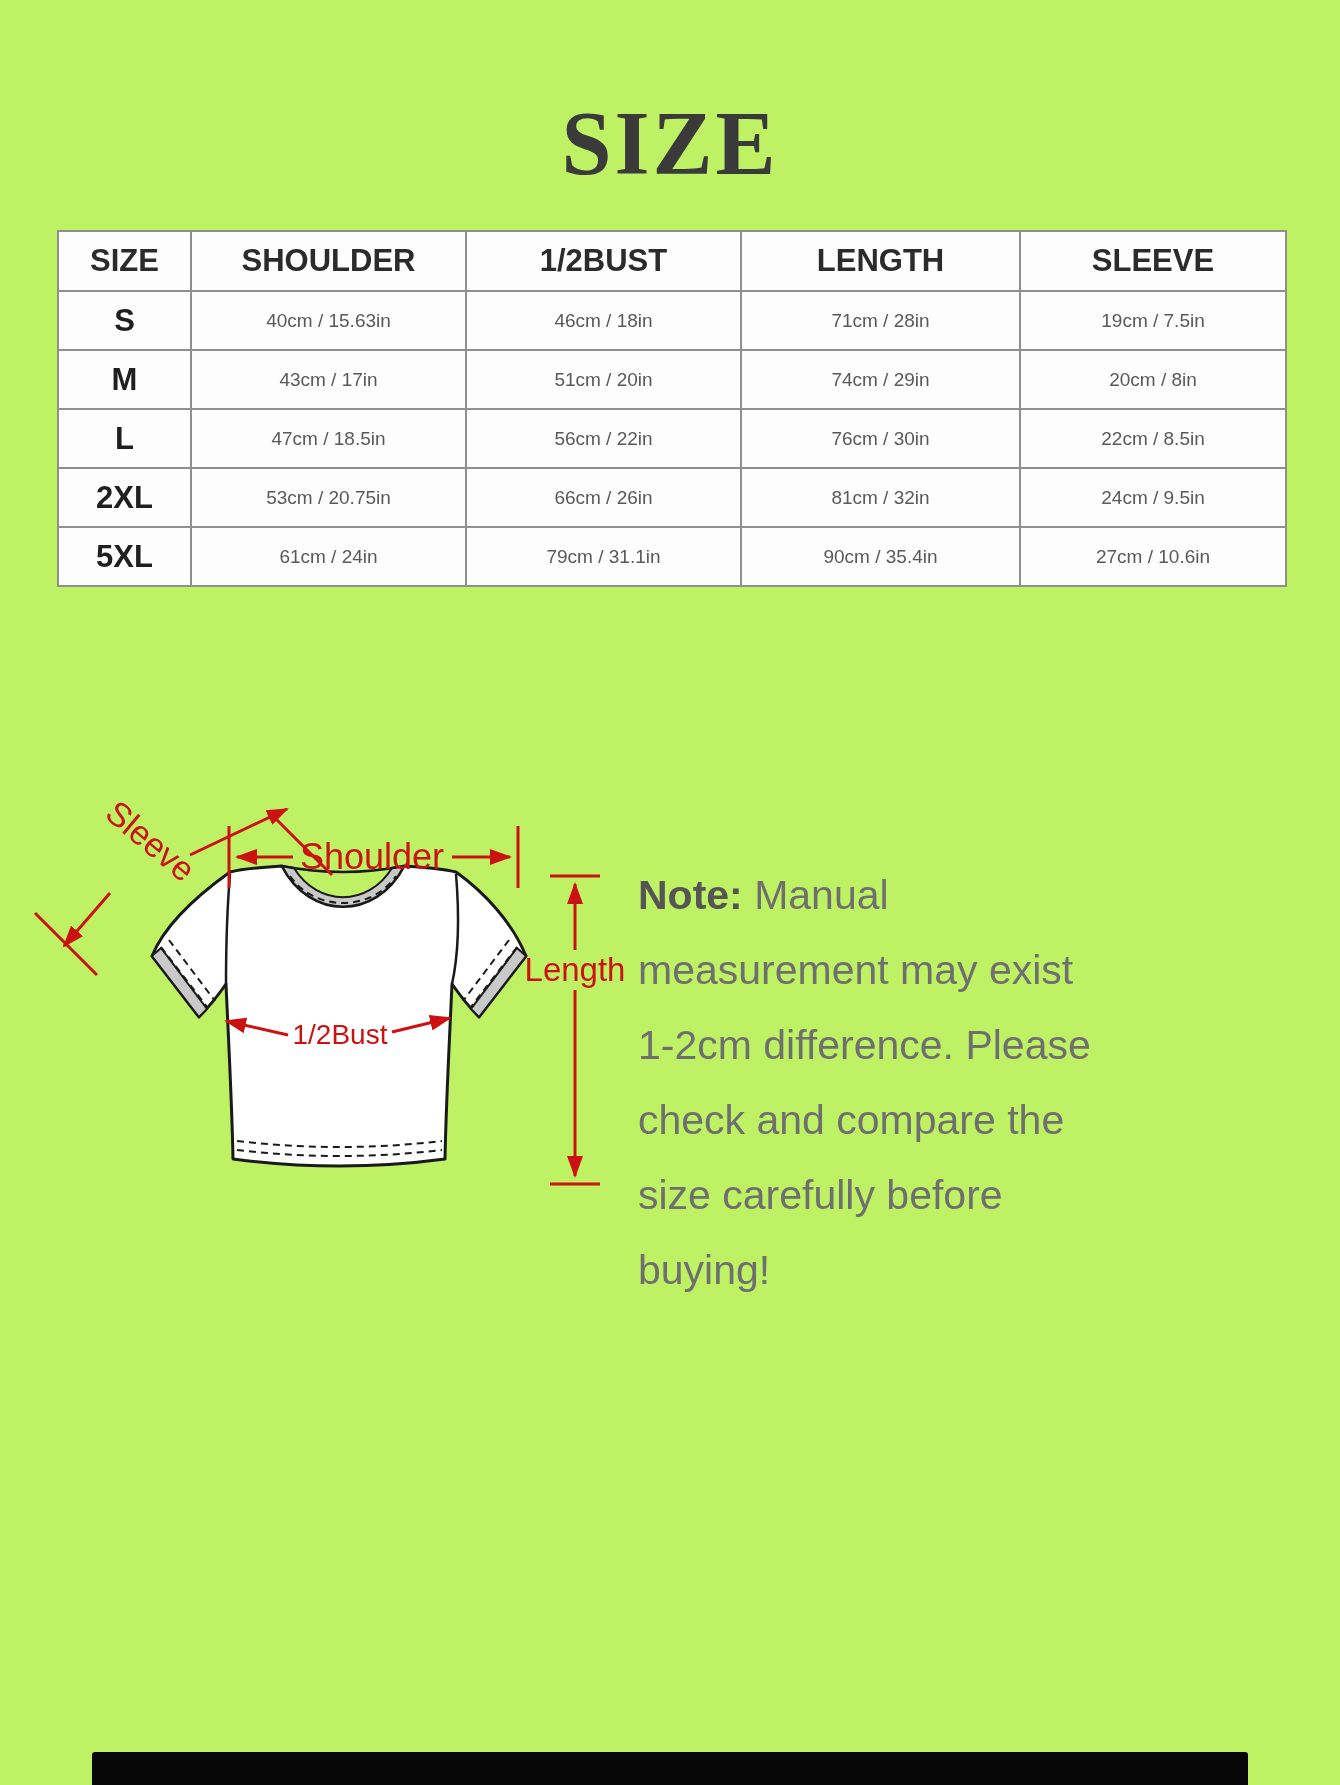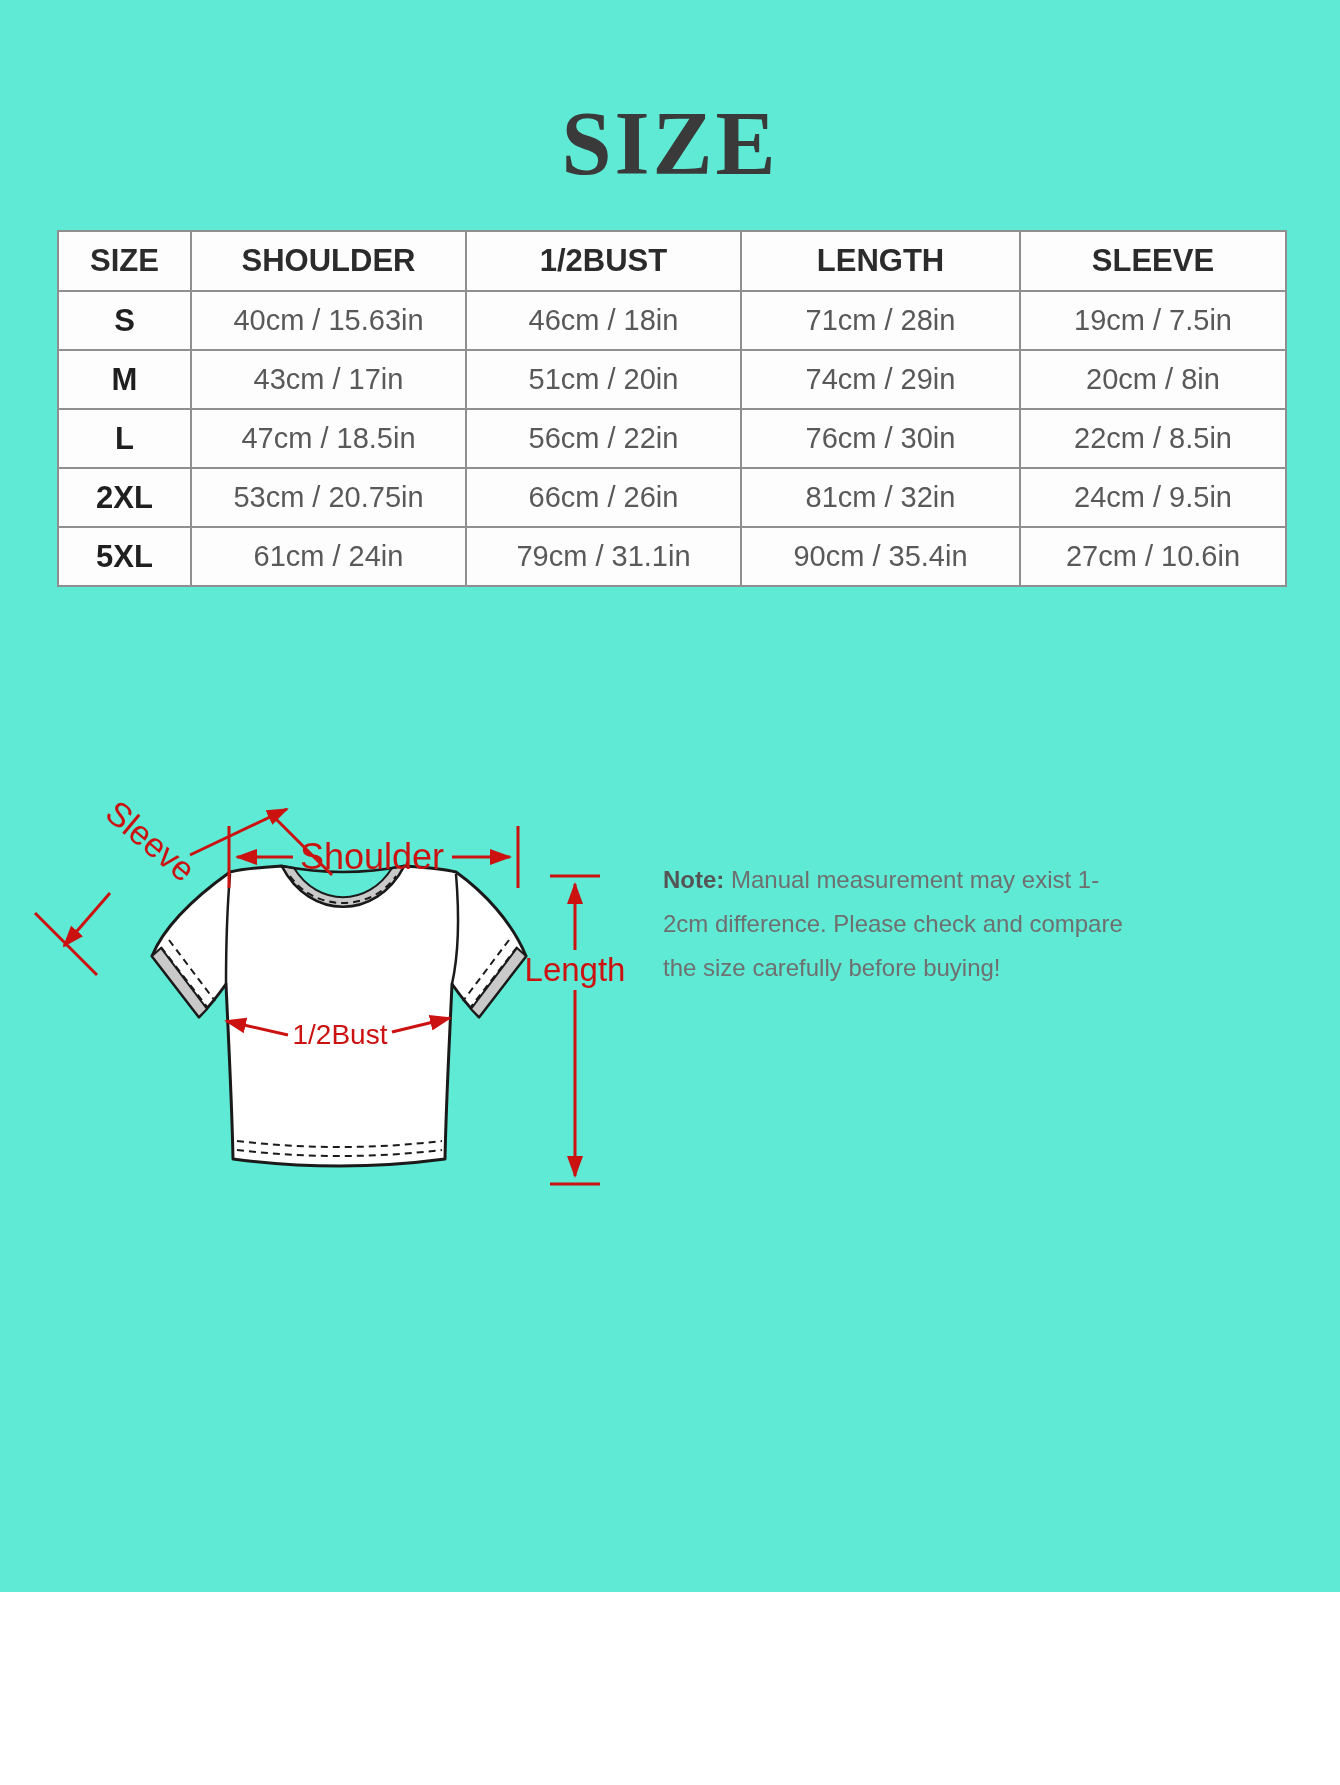--- a/index.html
+++ b/index.html
@@ -1,19 +1,19 @@
 <!DOCTYPE html>
 <html style="--accent: #cc1111;"><head>
 <meta charset="utf-8">
 <style>
   html,body{margin:0;padding:0;background:#ffffff;}
   #page{
     position:relative;
-    width:1340px;height:1592px;
-    background:#5eead4;
+    width:1340px;height:1785px;
+    background:#bef264;
     font-family:"Liberation Sans", sans-serif;
     overflow:hidden;
   }
   
   .page-title{
     position:absolute;top:92px;left:0;width:100%;
     text-align:center;
     font-family:"Liberation Serif", serif;
     font-weight:700;font-size:90px;letter-spacing:3px;
     color:#3a3a3a;
@@ -26,39 +26,39 @@
   }
   table.size-table th,table.size-table td{
     border:2px solid #8f8f8f;
     text-align:center;vertical-align:middle;
     padding:0;
   }
   table.size-table th{
     height:58px;font-size:31px;font-weight:700;color:#2b2b2b;
   }
   table.size-table td{
-    height:57px;font-size:29px;color:#595959;
+    height:57px;font-size:19px;color:#595959;
   }
   table.size-table td.size-col{
     font-weight:700;color:#1f1f1f;font-size:31px;
   }
   
   .diagram-overlay{position:absolute;left:0;top:718px;width:1340px;height:560px;}
   .shirt-svg{position:absolute;left:128px;top:860px;width:424px;height:318px;}
   .red-line{stroke:var(--accent,#cc1111);stroke-width:3;fill:none;}
   .red-text{fill:var(--accent,#cc1111);font-family:"Liberation Sans",sans-serif;}
   .shirt-outline{fill:#ffffff;stroke:#1a1a1a;stroke-width:3;stroke-linejoin:round;}
   .shirt-line{fill:none;stroke:#1a1a1a;stroke-width:2.5;}
   .shirt-dash{fill:none;stroke:#1a1a1a;stroke-width:2;stroke-dasharray:7 5;}
   .shirt-gray{fill:#c9c9c9;stroke:#1a1a1a;stroke-width:2;}
   .shirt-crease{fill:#e2e2e2;stroke:none;}
   
   .note-block{
-    position:absolute;left:663px;top:858px;width:478px;
-    font-size:24px;line-height:1.83;color:#6f6f6f;
+    position:absolute;left:638px;top:858px;width:478px;
+    font-size:41px;line-height:1.83;color:#6f6f6f;
   }
   .note-block b{color:#555555;font-weight:700;}
   
   .bottom-strip{
     position:absolute;left:92px;top:1752px;width:1156px;height:33px;
     background:#070707;border-radius:3px 3px 0 0;
   }
 </style>
 </head>
 <body>

